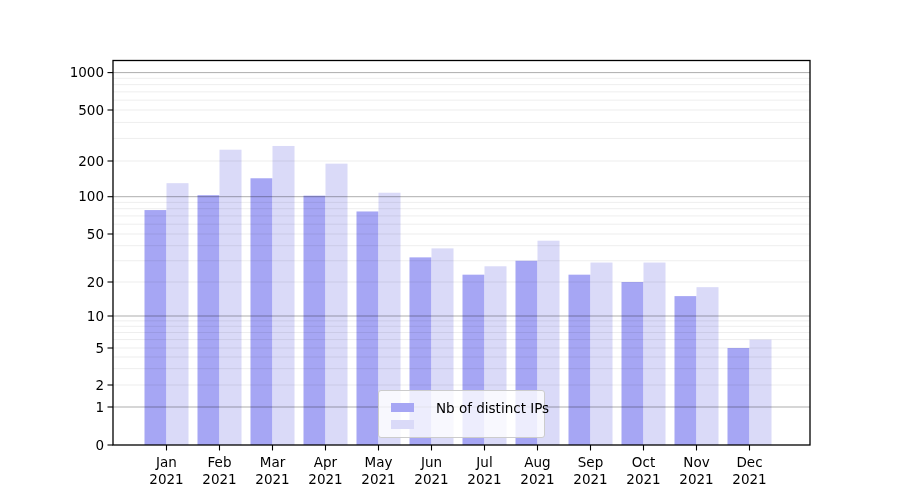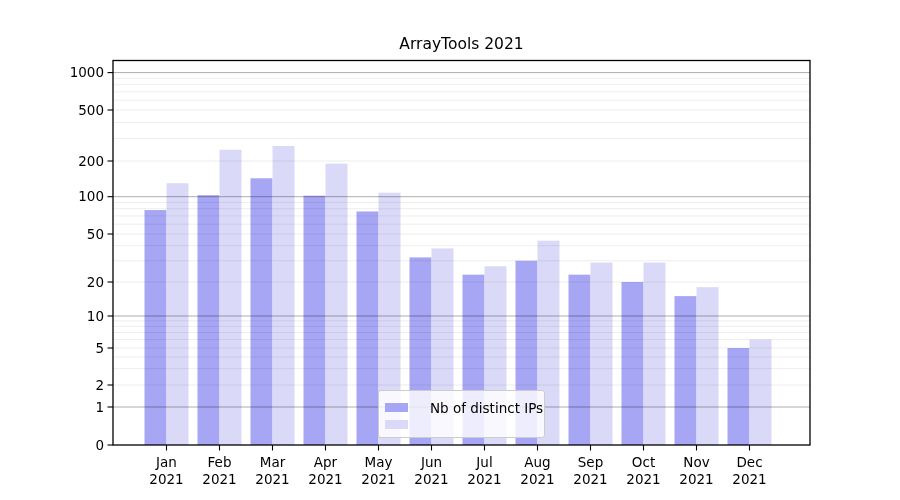--- a/index.html
+++ b/index.html
@@ -23,29 +23,28 @@
     left:378px;top:390px;
     width:167px;height:48px;
     box-sizing:border-box;
     background:rgba(255,255,255,0.8);
     border:1px solid #cccccc;
     border-radius:3px;
     display:flex;flex-direction:column;justify-content:center;
     gap:4px;
     padding-left:6px;
   }
-  .legend-row{display:flex;align-items:center;}
+  .legend-row{display:flex;align-items:center;margin-left:6px;}
   .swatch{width:23px;height:9px;display:inline-block;margin-right:22px;flex:0 0 auto;}
   .legend-label{font-size:13.5px;color:#000;white-space:nowrap;}
 </style>
 </head>
 <body>
 
 <div class="figure">
-  <div class="chart-title">ArrayTools 2021</div>
   <svg id="plot" width="900" height="500">
       <rect x="144.5" y="210.07033311503537" width="22" height="234.92966688496463" fill="#a6a6f4"></rect>
       <rect x="166.5" y="183.18713504984183" width="22" height="261.8128649501582" fill="#dadaf8"></rect>
       <rect x="197.5" y="195.17759715451677" width="22" height="249.82240284548323" fill="#a6a6f4"></rect>
       <rect x="219.5" y="149.7044769920769" width="22" height="295.29552300792307" fill="#dadaf8"></rect>
       <rect x="250.5" y="178.27825925196916" width="22" height="266.7217407480308" fill="#a6a6f4"></rect>
       <rect x="272.5" y="145.97050824720398" width="22" height="299.02949175279605" fill="#dadaf8"></rect>
       <rect x="303.5" y="195.68008126657529" width="22" height="249.31991873342471" fill="#a6a6f4"></rect>
       <rect x="325.5" y="163.64182075754286" width="22" height="281.35817924245714" fill="#dadaf8"></rect>
       <rect x="356.5" y="211.4681396271515" width="22" height="233.5318603728485" fill="#a6a6f4"></rect>

